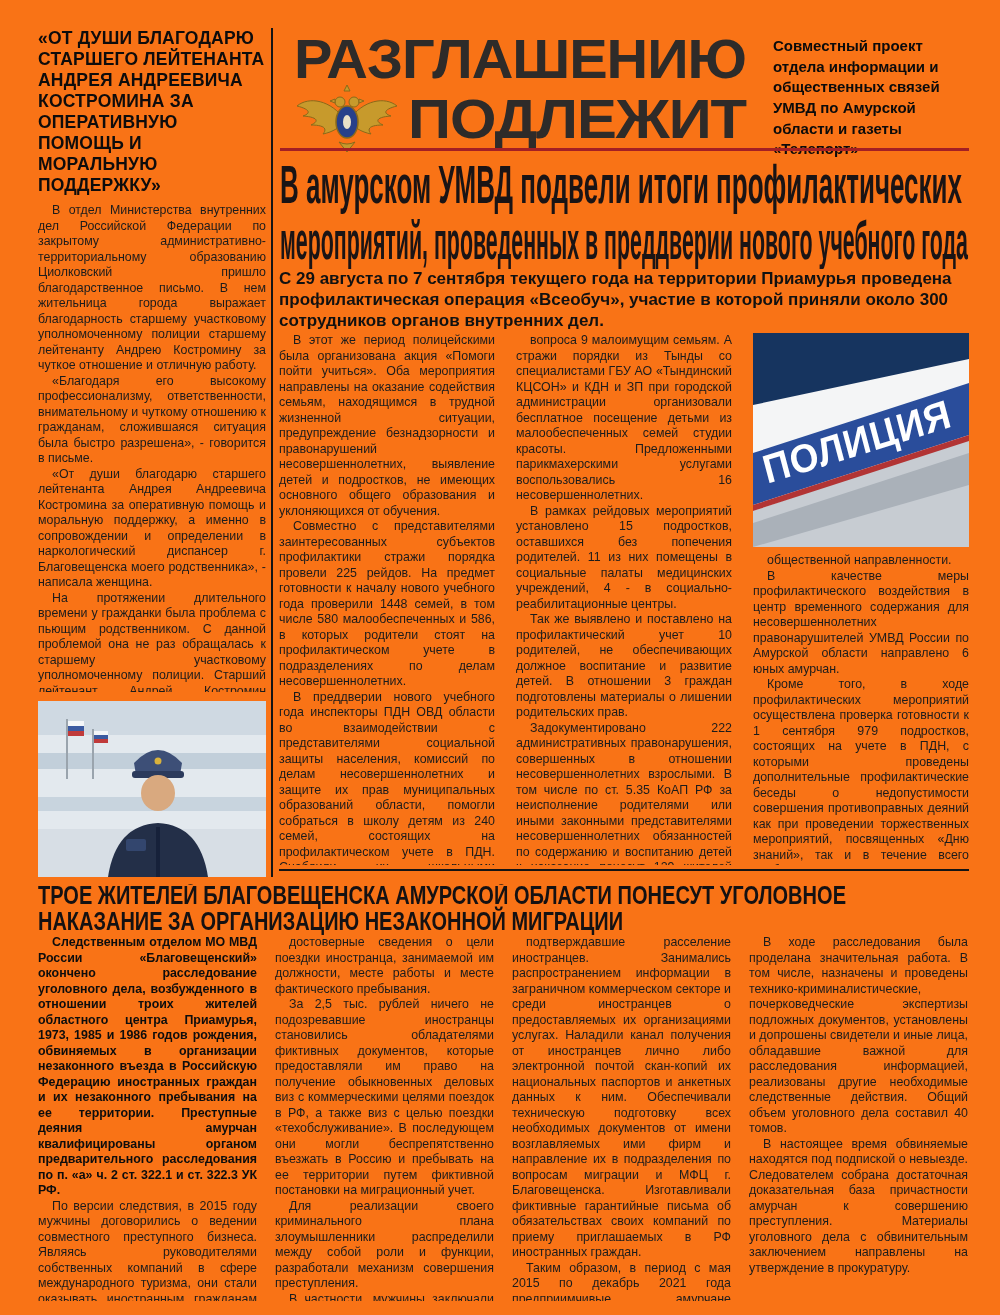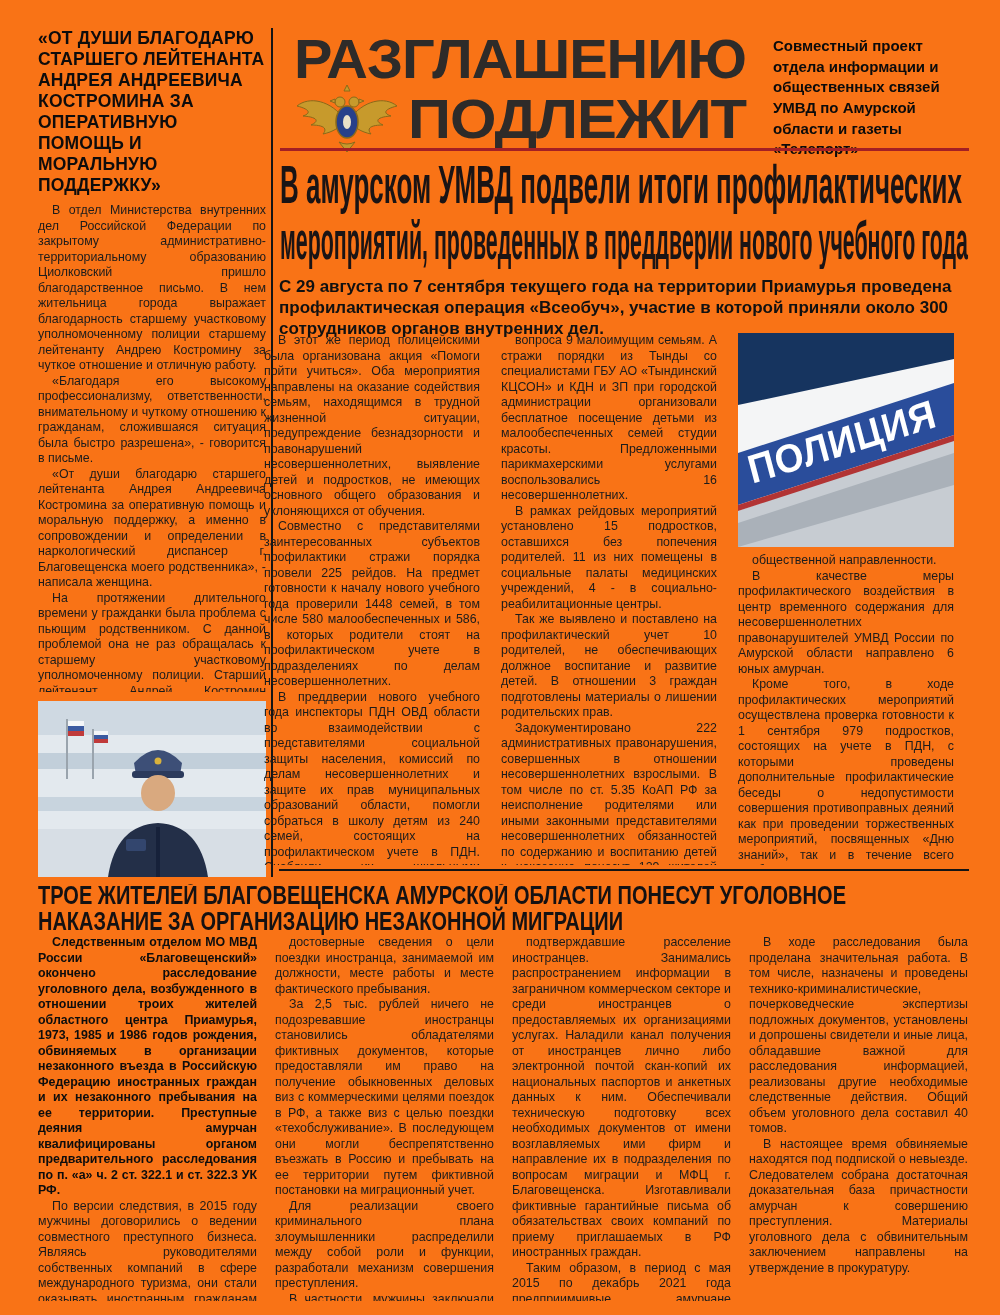--- a/index.html
+++ b/index.html
@@ -26,25 +26,25 @@
   
   .mast-svg{left:278px;top:26px;}
   .eagle{left:295px;top:82px;}
   .project-note{
     left:773px;top:36px;width:196px;font-size:15px;font-weight:bold;
     line-height:1.38;color:#0b0b0b;
   }
   
   .banner-svg{left:278px;top:157px;}
   .lead{
-    left:279px;top:277px;width:690px;font-size:17px;font-weight:bold;
+    left:279px;top:269px;width:690px;font-size:17px;font-weight:bold;
     line-height:1.23;color:#111;
   }
   .main-cols{
-    left:264px;top:333px;width:690px;height:532px;display:flex;gap:21px;
+    left:279px;top:333px;width:690px;height:532px;display:flex;gap:21px;
     overflow:hidden;
   }
   .main-cols .col{flex:1 1 0;min-width:0;}
   .photo-car{width:100%;height:214px;display:block;margin:0 0 6px 0;}
   
   .photo-officer{left:38px;top:701px;width:228px;height:176px;}
   
   .bottom-headline-svg{left:36px;top:884px;}
   .bottom-cols{
     left:38px;top:935px;width:930px;height:366px;display:flex;gap:18px;

